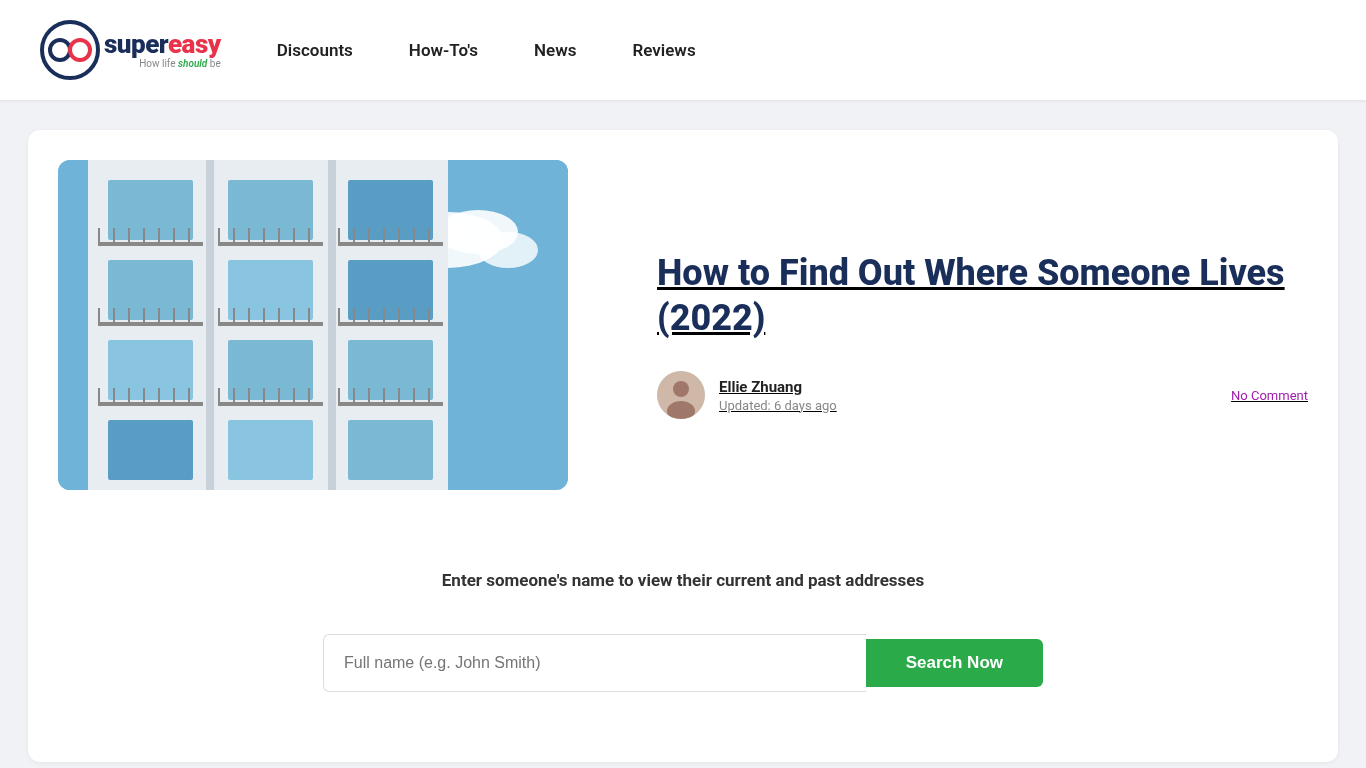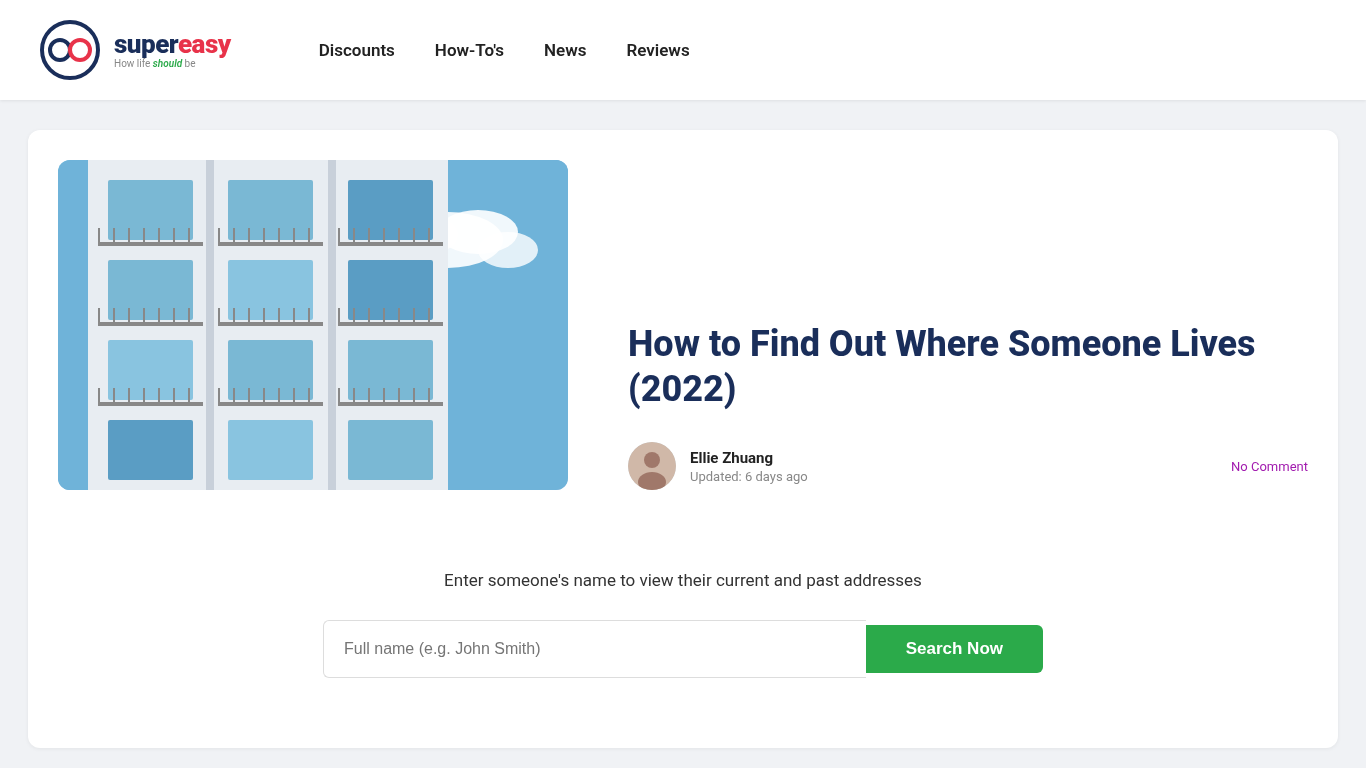--- a/index.html
+++ b/index.html
@@ -18,22 +18,23 @@
       align-items: center;
       padding: 0 40px;
       box-shadow: 0 1px 3px rgba(0,0,0,0.08);
       position: relative;
       z-index: 10;
     }
 
     .logo-area {
       display: flex;
       align-items: center;
-      gap: 14px;
-      margin-right: 88px;
+      gap: 4px;
+      margin-right: 56px;
+      text-align: right;
     }
 
     .logo-icon {
       width: 60px;
       height: 60px;
     }
 
     .logo-text-block {
       display: flex;
       flex-direction: column;
@@ -62,21 +63,21 @@
 
     .logo-tagline span {
       font-style: italic;
       font-weight: 600;
       color: #2baa4a;
     }
 
     nav.main-nav {
       display: flex;
       align-items: center;
-      gap: 40px;
+      gap: 56px;
       flex: 1;
     }
 
     nav.main-nav a {
       text-decoration: none;
       font-size: 17px;
       font-weight: 600;
       color: #222;
     }
 
@@ -112,23 +113,24 @@
       border-radius: 12px;
       padding: 30px 30px 50px 30px;
       box-shadow: 0 1px 4px rgba(0,0,0,0.06);
       max-width: 1310px;
       margin: 0 auto;
     }
 
     
     .article-hero {
       display: flex;
-      align-items: flex-end;
-      gap: 60px;
+      align-items: center;
+      gap: 89px;
       margin-bottom: 60px;
+      text-decoration: underline;
     }
 
     .article-image {
       width: 510px;
       height: 330px;
       border-radius: 12px;
       overflow: hidden;
       flex-shrink: 0;
       background: linear-gradient(135deg, #87ceeb 0%, #5ba3d9 50%, #b0c8e8 100%);
       position: relative;
@@ -202,23 +204,23 @@
 
     .lookup-title {
       font-size: 24px;
       font-weight: 800;
       color: #1a2e5a;
       margin-bottom: 18px;
     }
 
     .lookup-subtitle {
       font-size: 17px;
-      font-weight: 400;
+      font-weight: 700;
       color: #333;
-      margin-bottom: 30px;
+      margin-bottom: 44px;
     }
 
     .lookup-form {
       display: flex;
       justify-content: center;
       align-items: center;
       gap: 0;
       max-width: 720px;
       margin: 0 auto;
     }

